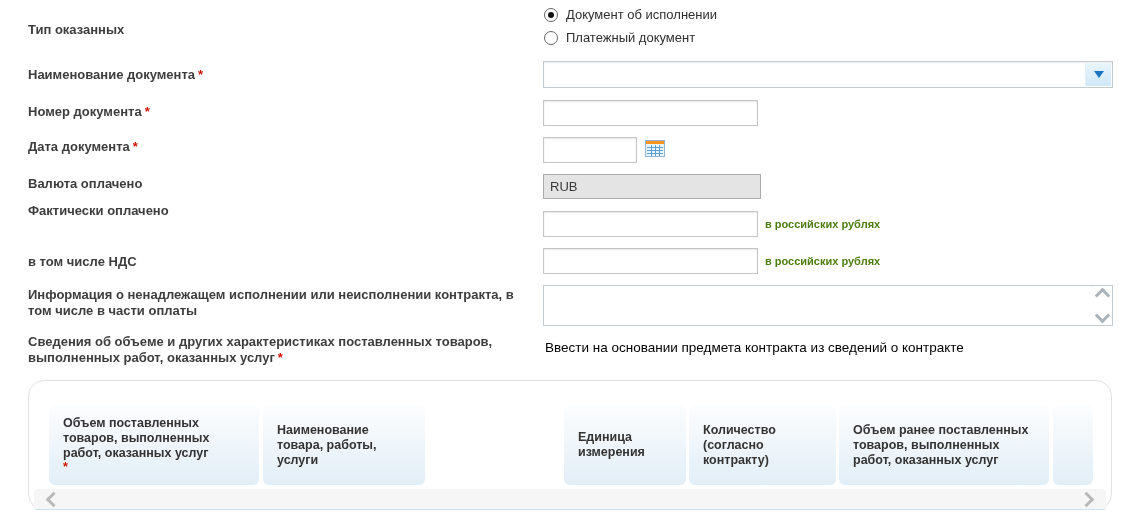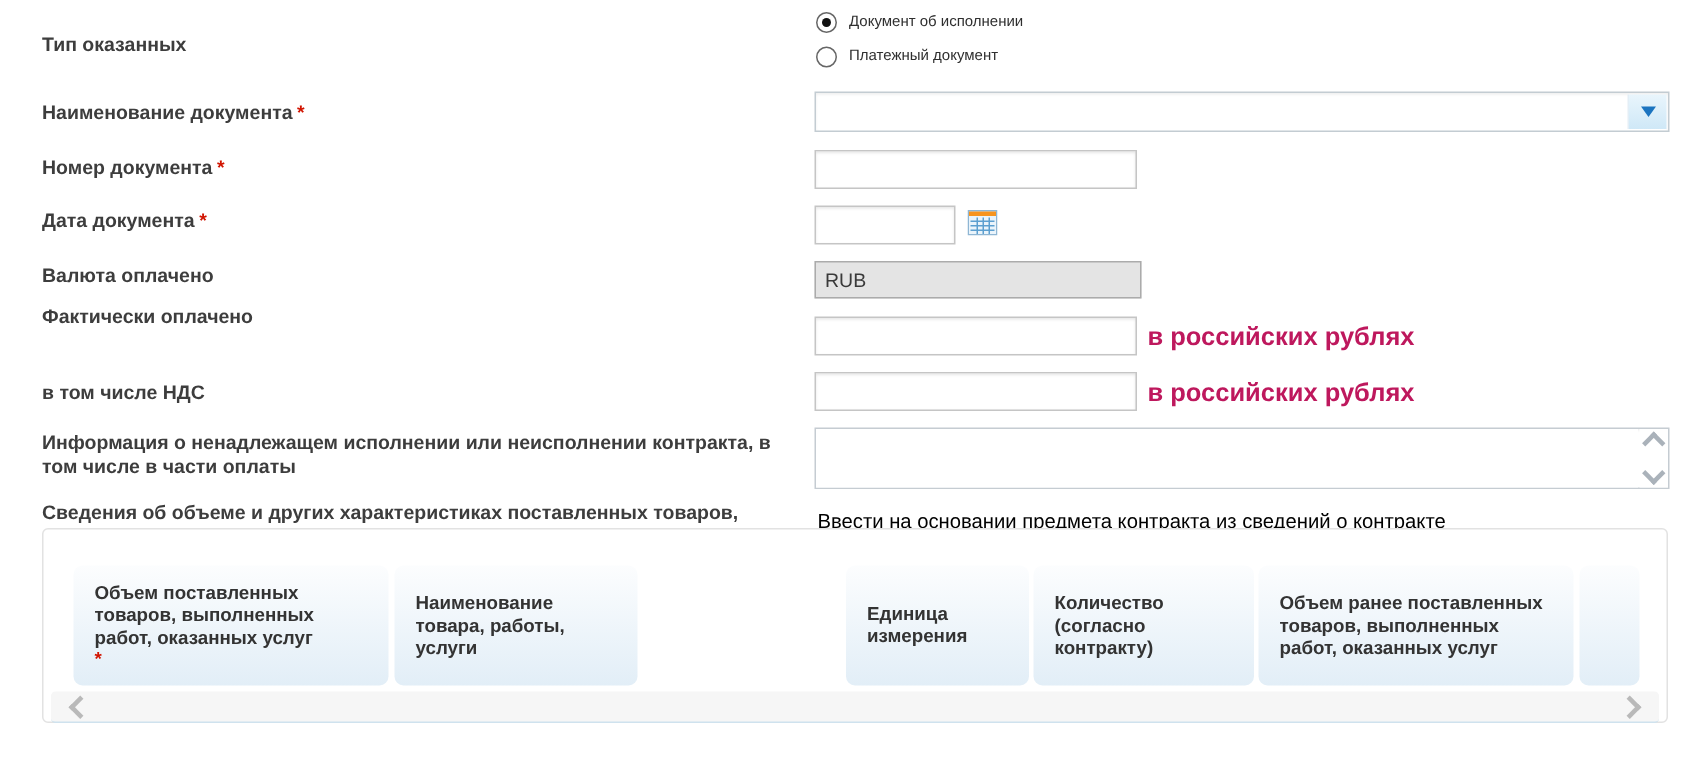--- a/index.html
+++ b/index.html
@@ -10,21 +10,21 @@
   .lbl{position:absolute;left:28px;width:505px;font-size:13px;font-weight:bold;
        color:#3d3d3d;line-height:16px;}
   .req{color:#d11400;font-weight:bold;margin-left:3px;}
 
   
   .radio-row{position:absolute;display:flex;align-items:center;gap:8px;cursor:pointer;}
   .radio{width:14px;height:14px;border-radius:50%;border:1px solid #666;background:#fff;
          box-sizing:border-box;position:relative;flex:0 0 auto;}
   .radio.checked::after{content:"";position:absolute;left:3px;top:3px;width:6px;height:6px;
          border-radius:50%;background:#111;}
-  .radio-lbl{font-size:10px;color:#2f2f2f;line-height:15px;white-space:nowrap;}
+  .radio-lbl{font-size:13px;color:#2f2f2f;line-height:15px;white-space:nowrap;}
 
   
   .txt{position:absolute;height:26px;box-sizing:border-box;border:1px solid #c5c5c5;
        background:#fff;box-shadow:inset 0 1px 2px rgba(0,0,0,.10);
        font:13px "Liberation Sans",sans-serif;color:#333;padding:0 6px;outline:none;}
   .txt.disabled{background:#e4e4e4;border-color:#ababab;box-shadow:none;
        height:25px;line-height:23px;color:#3a3a3a;}
 
   
   .combo{position:absolute;left:543px;top:61px;width:570px;height:27px;box-sizing:border-box;
@@ -32,42 +32,42 @@
   .combo-btn{position:absolute;right:1px;top:1px;bottom:1px;width:25px;cursor:pointer;
        background:linear-gradient(#e9f5fc,#cfe8f7);border-left:1px solid #e3eef6;
        display:flex;align-items:center;justify-content:center;}
   .arrow-down{width:0;height:0;border-left:5px solid transparent;border-right:5px solid transparent;
        border-top:7px solid #1b74c0;}
 
   
   .cal-btn{position:absolute;left:645px;top:140px;width:20px;height:17px;cursor:pointer;}
 
   
-  .suffix{position:absolute;left:765px;font-size:17px;font-weight:bold;color:#be185d;
+  .suffix{position:absolute;left:765px;font-size:11px;font-weight:bold;color:#4d7c0f;
        line-height:15px;white-space:nowrap;}
 
   
   .ta-wrap{position:absolute;left:543px;top:285px;width:570px;height:41px;box-sizing:border-box;
        border:1px solid #c5ccd2;background:#fff;box-shadow:inset 0 1px 2px rgba(0,0,0,.07);}
   .ta{position:absolute;left:0;top:0;right:20px;bottom:0;border:none;resize:none;outline:none;
        font:13px "Liberation Sans",sans-serif;padding:3px 6px;}
   .ta-strip{position:absolute;right:0;top:0;bottom:0;width:19px;background:#fff;
        display:flex;flex-direction:column;align-items:center;justify-content:space-between;
        padding:4px 0;box-sizing:border-box;}
   .chev{display:block;width:8px;height:8px;border-left:3px solid #aab2ba;border-bottom:3px solid #aab2ba;}
   .chev.up{transform:rotate(135deg);}
   .chev.down{transform:rotate(-45deg);margin-top:-2px;}
 
   
   .link{position:absolute;font-size:13.5px;color:#000000;text-decoration:none;cursor:pointer;
        line-height:16px;white-space:nowrap;}
 
   
-  .panel{position:absolute;left:28px;top:352px;width:1084px;height:130px;box-sizing:border-box;
-       background:#fff;border:1px solid #e2e2e2;border-radius:4px;}
+  .panel{position:absolute;left:28px;top:380px;width:1084px;height:130px;box-sizing:border-box;
+       background:#fff;border:1px solid #e2e2e2;border-radius:16px;}
   .th{position:absolute;top:24px;height:80px;box-sizing:border-box;border-radius:6px;
        background:linear-gradient(#fcfdfe,#e2eef7);display:flex;align-items:center;
        padding:0 14px;font-size:12.5px;font-weight:bold;color:#333;line-height:15px;}
   .th .req{display:block;margin-left:0;line-height:13px;}
 
   
   .hscroll{position:absolute;left:5px;right:5px;top:108px;height:20px;background:#f6f6f6;
        border-radius:3px;border-bottom:1px solid #cfe2ee;cursor:pointer;}
   .hs-chev{position:absolute;top:5px;width:8px;height:8px;
        border-left:3px solid #b9b9b9;border-bottom:3px solid #b9b9b9;}

